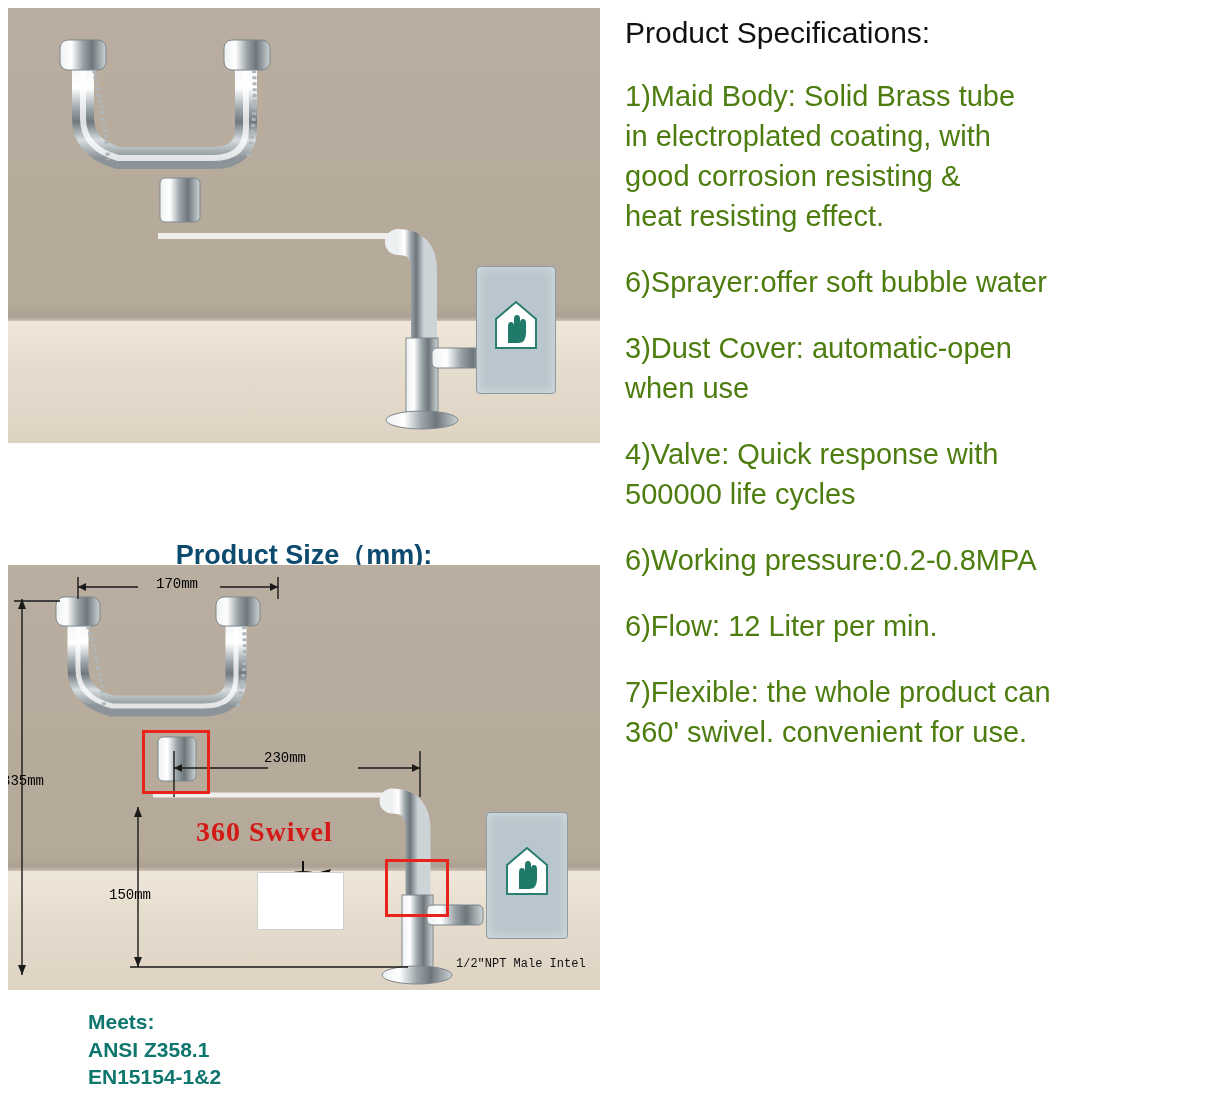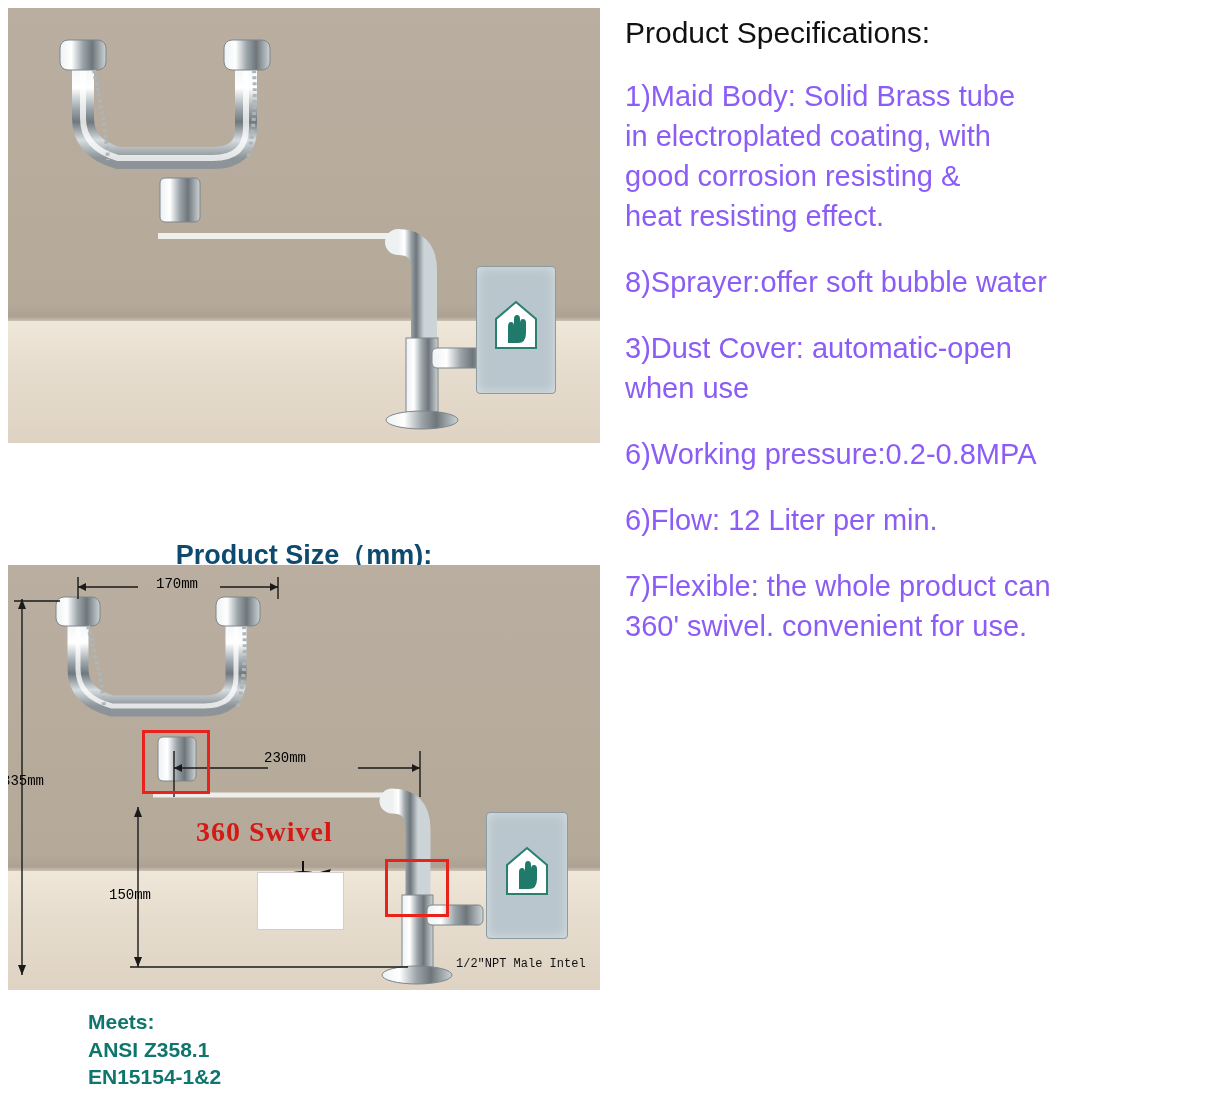--- a/index.html
+++ b/index.html
@@ -144,21 +144,21 @@
     box-sizing: border-box;
   }
   .spec-title {
     font-size: 30px;
     color: #111;
     margin: 8px 0 26px 5px;
     font-family: "Liberation Sans", sans-serif;
   }
   .spec-item {
     font-size: 29px;
-    color: #8b5cf6;
+    color: #4d7c0f;
     margin: 0 0 26px 5px;
     line-height: 1.38;
     white-space: pre-line;
   }
 
   
   .plate {
     position: absolute;
     background: #b9c6cd;
     border: 1px solid #8c9aa2;
@@ -316,20 +316,22 @@
 ANSI Z358.1
 EN15154-1&amp;2</div>
 </div>
 
 <div class="right-col">
   <div class="spec-title">Product Specifications:</div>
   <div class="spec-item">1)Maid Body: Solid Brass tube
   in electroplated coating, with
   good corrosion resisting &amp;
   heat resisting effect.</div>
-  <div class="spec-item">8)Sprayer:offer soft bubble water</div>
+  <div class="spec-item">6)Sprayer:offer soft bubble water</div>
   <div class="spec-item">3)Dust Cover: automatic-open
    when use</div>
+  <div class="spec-item">4)Valve: Quick response with
+  500000 life cycles</div>
   <div class="spec-item">6)Working pressure:0.2-0.8MPA</div>
   <div class="spec-item">6)Flow: 12 Liter per min.</div>
   <div class="spec-item">7)Flexible: the whole product can
   360' swivel. convenient for use.</div>
 </div>
 
 </body></html>

